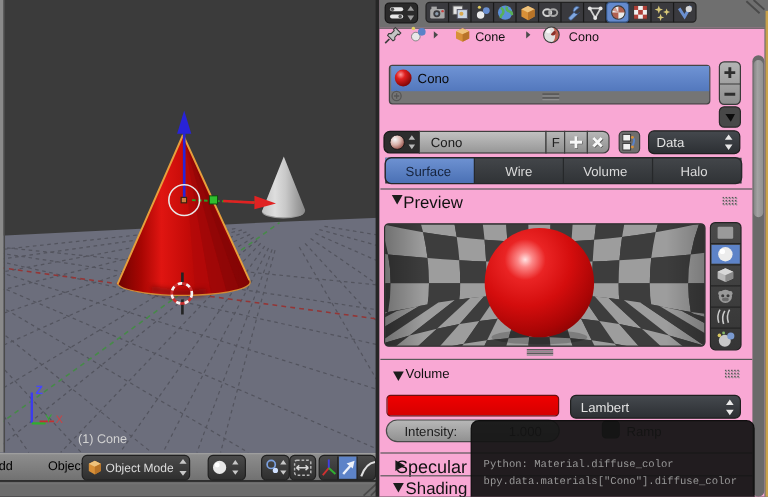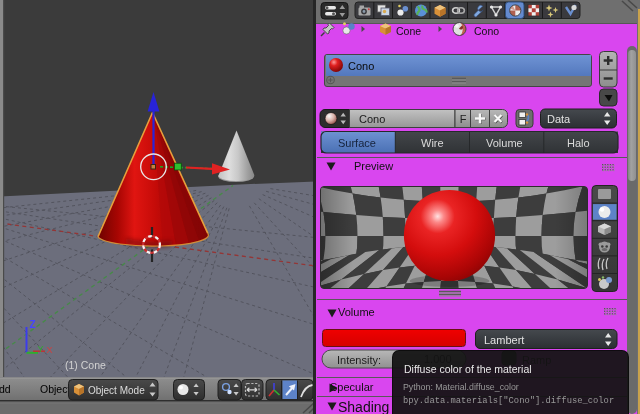--- a/index.html
+++ b/index.html
@@ -148,21 +148,21 @@
   <g transform="translate(283,382)">
     <line x1="3" y1="13" x2="10.5" y2="4.5" stroke="#eef2fa" stroke-width="2"></line>
     <polygon points="12.5,2 5.8,4.2 11,8.5" fill="#eef2fa"></polygon>
   </g>
 
   <path d="M301 397 q4 -11 11.5 -12" stroke="#e0e0e0" stroke-width="1.8" fill="none"></path>
 </svg>
 
 </div>
 
-<div class="abs" style="left:316px;top:0;width:324px;height:414px;background:#d946ef">
+<div class="abs" style="left:316px;top:0;width:324px;height:414px;background:#f9a8d4">
 
 <div class="abs" style="left:0;top:0;width:324px;height:22.5px;background:#6f6f6f"></div>
 <div class="abs" style="left:0;top:22.5px;width:324px;height:1.5px;background:#575757"></div>
 <svg class="abs" style="left:0;top:0" width="324" height="50" viewBox="0 0 324 50">
   <defs>
     <linearGradient id="dk" x1="0" y1="0" x2="0" y2="1">
       <stop offset="0" stop-color="#323232"></stop>
             <stop offset="1" stop-color="#1e1e1e"></stop>
     </linearGradient>
   </defs>
@@ -406,21 +406,21 @@
   <text x="105" y="17.5" font-size="11" fill="#dadada">Wire</text>
   <text x="170" y="17.5" font-size="11" fill="#dadada">Volume</text>
   <text x="251" y="17.5" font-size="11" fill="#dadada">Halo</text>
 </svg>
 
 <div class="abs" style="left:1px;top:157px;width:310px;height:1.2px;background:#595959"></div>
 
 <svg class="abs" style="left:9px;top:160px" width="12" height="12" viewBox="0 0 12 12">
         <path d="M1.5 2.5 h9 l-4.5 8 Z" fill="#1c1c1c"></path>
       </svg>
-<span class="abs" style="left:38px;top:159.5px;font-size:11px;color:#111">Preview</span>
+<span class="abs" style="left:20px;top:159.5px;font-size:14px;color:#111">Preview</span>
 <svg class="abs" style="left:286px;top:164px" width="14" height="9" viewBox="0 0 14 9">
         <rect x="0.0" y="0.0" width="1.3" height="1.3" fill="#575757"></rect>
         <rect x="0.9" y="0.9" width="1.1" height="1.1" fill="#909090"></rect>
         <rect x="2.6" y="0.0" width="1.3" height="1.3" fill="#575757"></rect>
         <rect x="3.5" y="0.9" width="1.1" height="1.1" fill="#909090"></rect>
         <rect x="5.2" y="0.0" width="1.3" height="1.3" fill="#575757"></rect>
         <rect x="6.1000000000000005" y="0.9" width="1.1" height="1.1" fill="#909090"></rect>
         <rect x="7.800000000000001" y="0.0" width="1.3" height="1.3" fill="#575757"></rect>
         <rect x="8.700000000000001" y="0.9" width="1.1" height="1.1" fill="#909090"></rect>
         <rect x="10.4" y="0.0" width="1.3" height="1.3" fill="#575757"></rect>
@@ -670,21 +670,21 @@
   <text x="21" y="16.5" font-size="11" fill="#1c1c1c">Intensity:</text>
   <text x="108" y="16" font-size="11" fill="#1c1c1c">1.000</text>
   <rect x="186" y="4" width="14" height="14" rx="3" fill="#3c3c3c" stroke="#252525"></rect>
   <text x="206" y="16.5" font-size="11" fill="#1c1c1c">Ramp</text>
 </svg>
 <div class="abs" style="left:1px;top:376.5px;width:310px;height:1.2px;background:#595959"></div>
 
 <svg class="abs" style="left:11px;top:381.5px" width="12" height="12" viewBox="0 0 12 12">
         <path d="M2.5 1.5 l8 4.5 l-8 4.5 Z" fill="#1c1c1c"></path>
       </svg>
-<span class="abs" style="left:14px;top:380.5px;font-size:11px;color:#111">Specular</span>
+<span class="abs" style="left:14px;top:380.5px;font-size:15px;color:#111">Specular</span>
 <div class="abs" style="left:1px;top:396.2px;width:310px;height:1.2px;background:#595959"></div>
 
 <svg class="abs" style="left:10px;top:400px" width="12" height="12" viewBox="0 0 12 12">
         <path d="M1.5 2.5 h9 l-4.5 8 Z" fill="#1c1c1c"></path>
       </svg>
 <span class="abs" style="left:22px;top:398.5px;font-size:14px;color:#111">Shading</span>
 
 <div class="abs" style="left:310.5px;top:46px;width:10.5px;height:368px;background:#6a6a6a;border-radius:5px"></div>
 <div class="abs" style="left:311.5px;top:50px;width:8.5px;height:131px;background:linear-gradient(90deg,#848484,#a2a2a2 40%,#909090);border-radius:4.5px"></div>
 
@@ -692,17 +692,16 @@
 <div class="abs" style="left:322.3px;top:9px;width:1.3px;height:405px;background:#c9a24c"></div>
 <svg class="abs" style="left:300px;top:0" width="24" height="16" viewBox="0 0 24 16">
   <path d="M6 1 l11 10 M12 0 l9 8" stroke="#4a4a4a" stroke-width="1.6" fill="none"></path>
 </svg>
 
 </div>
 
 <div class="abs" style="left:312.5px;top:0;width:3.5px;height:414px;background:#262626"></div>
 
 <div class="abs" style="left:392px;top:350px;width:237px;height:66px;background:rgba(19,19,19,0.94);border:1px solid rgba(0,0,0,0.5);border-radius:7px 7px 0 0;border-bottom:none">
-  <div class="abs" style="left:11px;top:11.5px;font-size:10.5px;color:#e8e8e8">Diffuse color of the material</div>
-  <div class="abs" style="left:10px;top:31px;font-family:Liberation Sans, sans-serif;font-size:8.8px;color:#989898">Python: Material.diffuse_color</div>
+  <div class="abs" style="left:10px;top:31px;font-family:Liberation Mono, monospace;font-size:8.8px;color:#989898">Python: Material.diffuse_color</div>
   <div class="abs" style="left:10px;top:45px;font-family:'Liberation Mono',monospace;font-size:8.8px;color:#989898">bpy.data.materials["Cono"].diffuse_color</div>
 </div>
 
 </div>
 </body></html>

